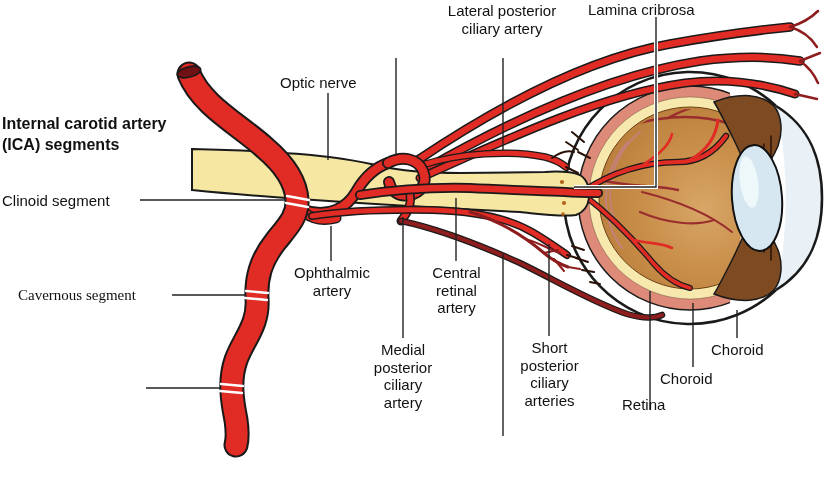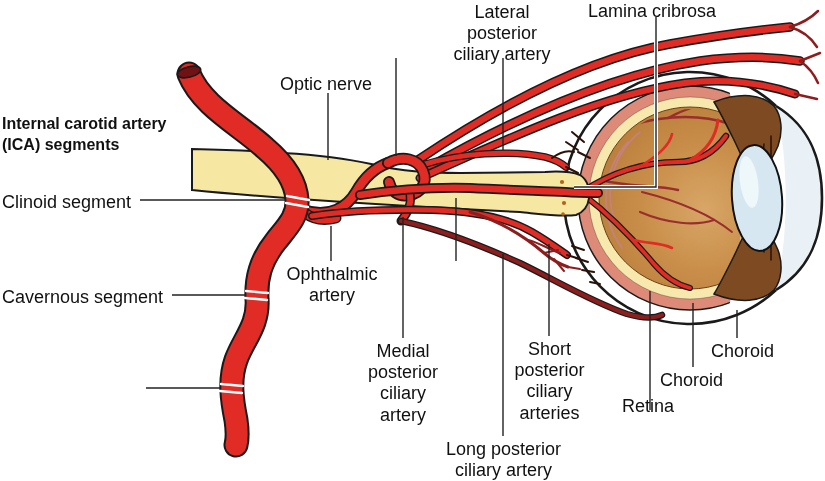--- a/index.html
+++ b/index.html
@@ -3,21 +3,21 @@
 <meta charset="utf-8">
 <style>
   html,body { margin:0; padding:0; background:#fff; }
   #stage {
     position:relative; width:825px; height:481px;
     background:var(--background,#fff); overflow:hidden;
     font-family:"Liberation Sans","DejaVu Sans",sans-serif;
   }
   #art { position:absolute; inset:0; }
   .lbl {
-    position:absolute; font-size:18px; line-height:1.18; color:#111;
+    position:absolute; font-size:15px; line-height:1.18; color:#111;
     white-space:nowrap;
   }
   .lbl.wrap { white-space:normal; }
   .lbl.c { text-align:center; }
   .lbl.b { font-weight:bold; font-size:16px; line-height:1.3; }
   
   .cas  { stroke:var(--outline-black,#1a1a1a); fill:none; stroke-linecap:round; stroke-linejoin:round; }
   .red  { stroke:var(--artery-red,#e12b25); fill:none; stroke-linecap:round; stroke-linejoin:round; }
   .dred { stroke:var(--artery-dark-red,#8e1d1d); fill:none; stroke-linecap:round; stroke-linejoin:round; }
   .mar  { stroke:var(--maroon-vessel,#9a2e2e); fill:none; stroke-linecap:round; }
@@ -230,28 +230,28 @@
     <path class="ln" d="M 737,310 L 737,338"></path>
   </g>
 </svg>
 
 <div class="lbl b" style="left:2px; top:114px;">
   <div>Internal carotid artery</div>
   <div>(ICA) segments</div>
 </div>
 
 <div class="lbl" style="left:2px; top:192px;">Clinoid segment</div>
-<div class="lbl" style="left:2px; top:287px;">Cavernous segment</div>
+<div class="lbl" style="left:18px; top:287px;font-family:Liberation Serif, serif;">Cavernous segment</div>
 
 <div class="lbl" style="left:280px; top:74px;">Optic nerve</div>
 <div class="lbl wrap c" style="left:444px; top:2px; width:116px;">Lateral posterior ciliary artery</div>
 <div class="lbl" style="left:588px; top:1px;">Lamina cribrosa</div>
 
 <div class="lbl wrap c" style="left:285px; top:264px; width:94px;">Ophthalmic artery</div>
 <div class="lbl wrap c" style="left:367px; top:341px; width:72px;">Medial posterior ciliary artery</div>
+<div class="lbl wrap c" style="left:423px; top:264px; width:67px;">Central retinal artery</div>
 <div class="lbl wrap c" style="left:512px; top:339px; width:75px;">Short posterior ciliary arteries</div>
-<div class="lbl wrap c" style="left:436px; top:439px; width:135px;">Long posterior ciliary artery</div>
 
 <div class="lbl" style="left:622px; top:396px;">Retina</div>
 <div class="lbl" style="left:660px; top:370px;">Choroid</div>
 <div class="lbl" style="left:711px; top:341px;">Choroid</div>
 
 </div>
 
 </body></html>

